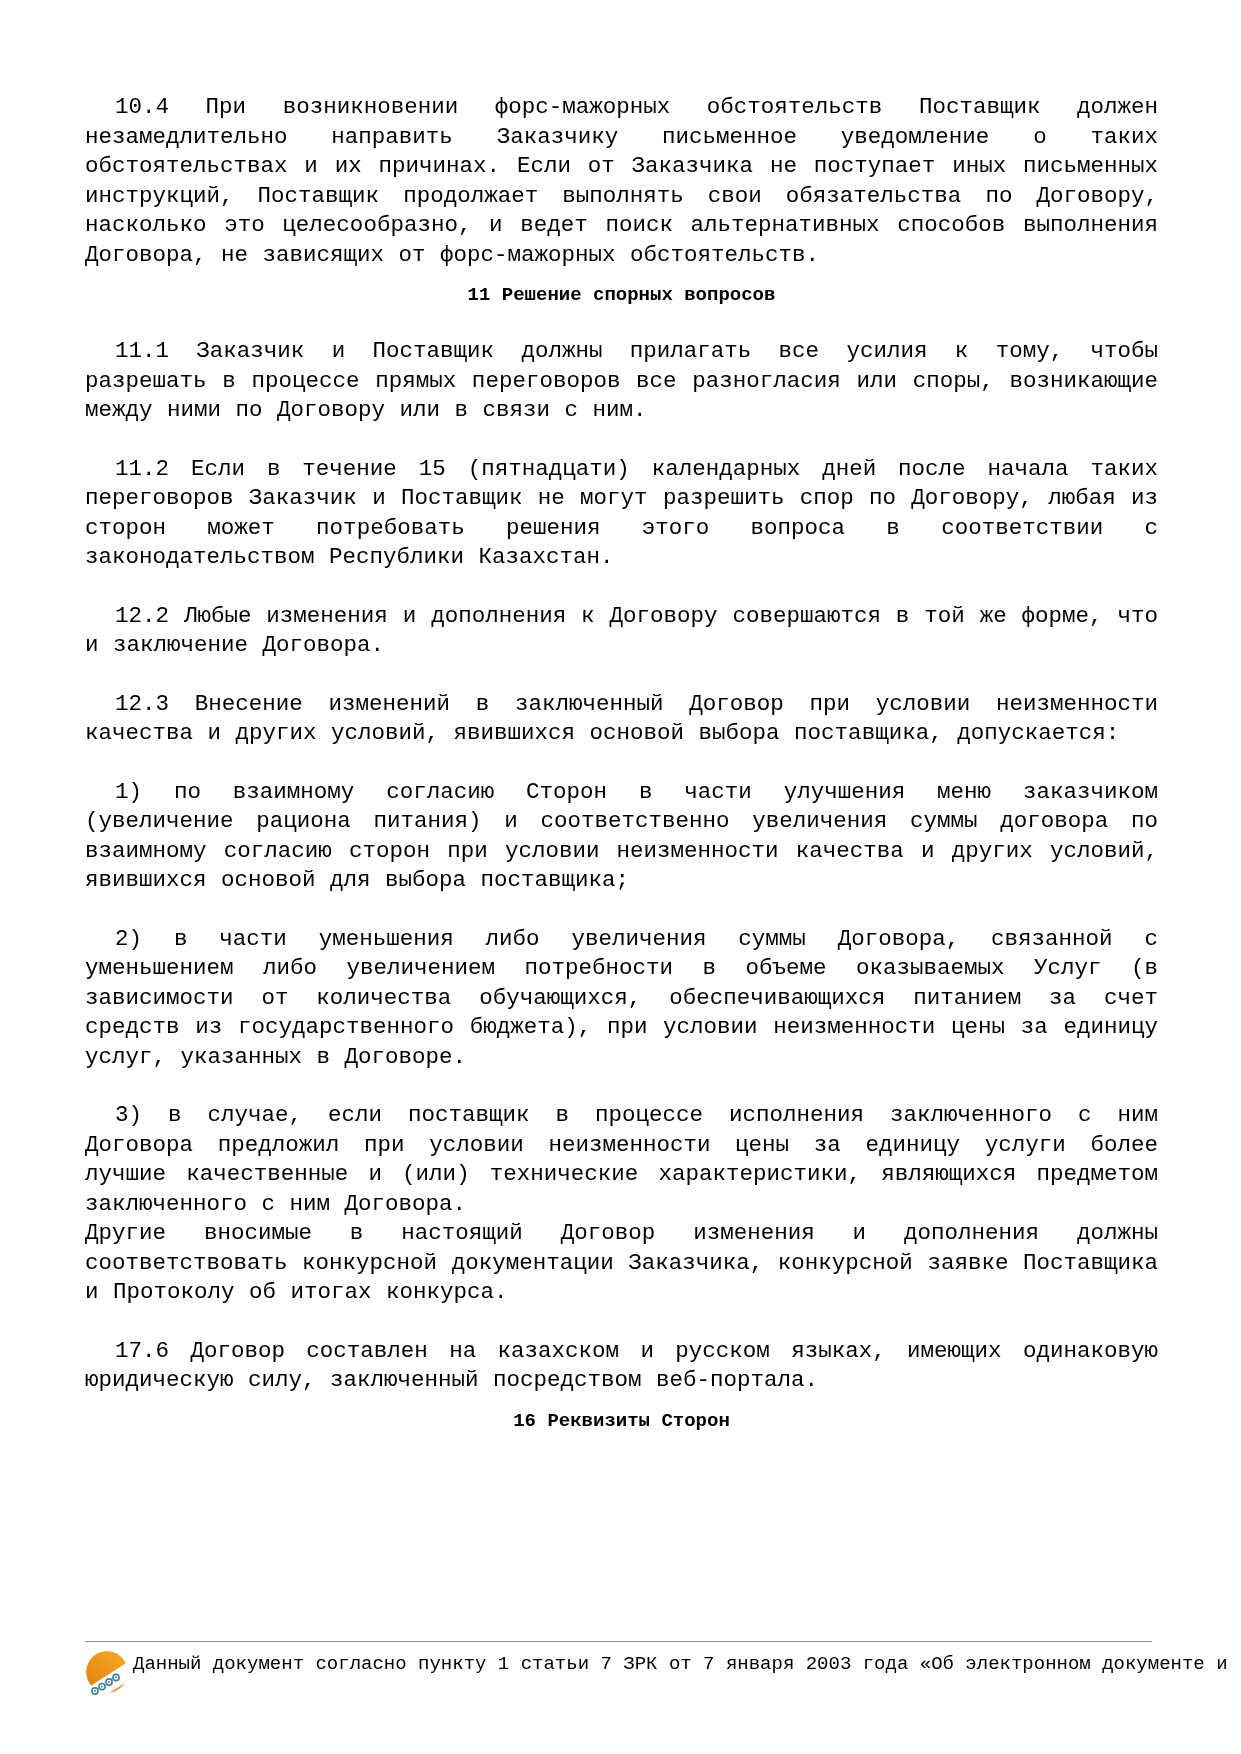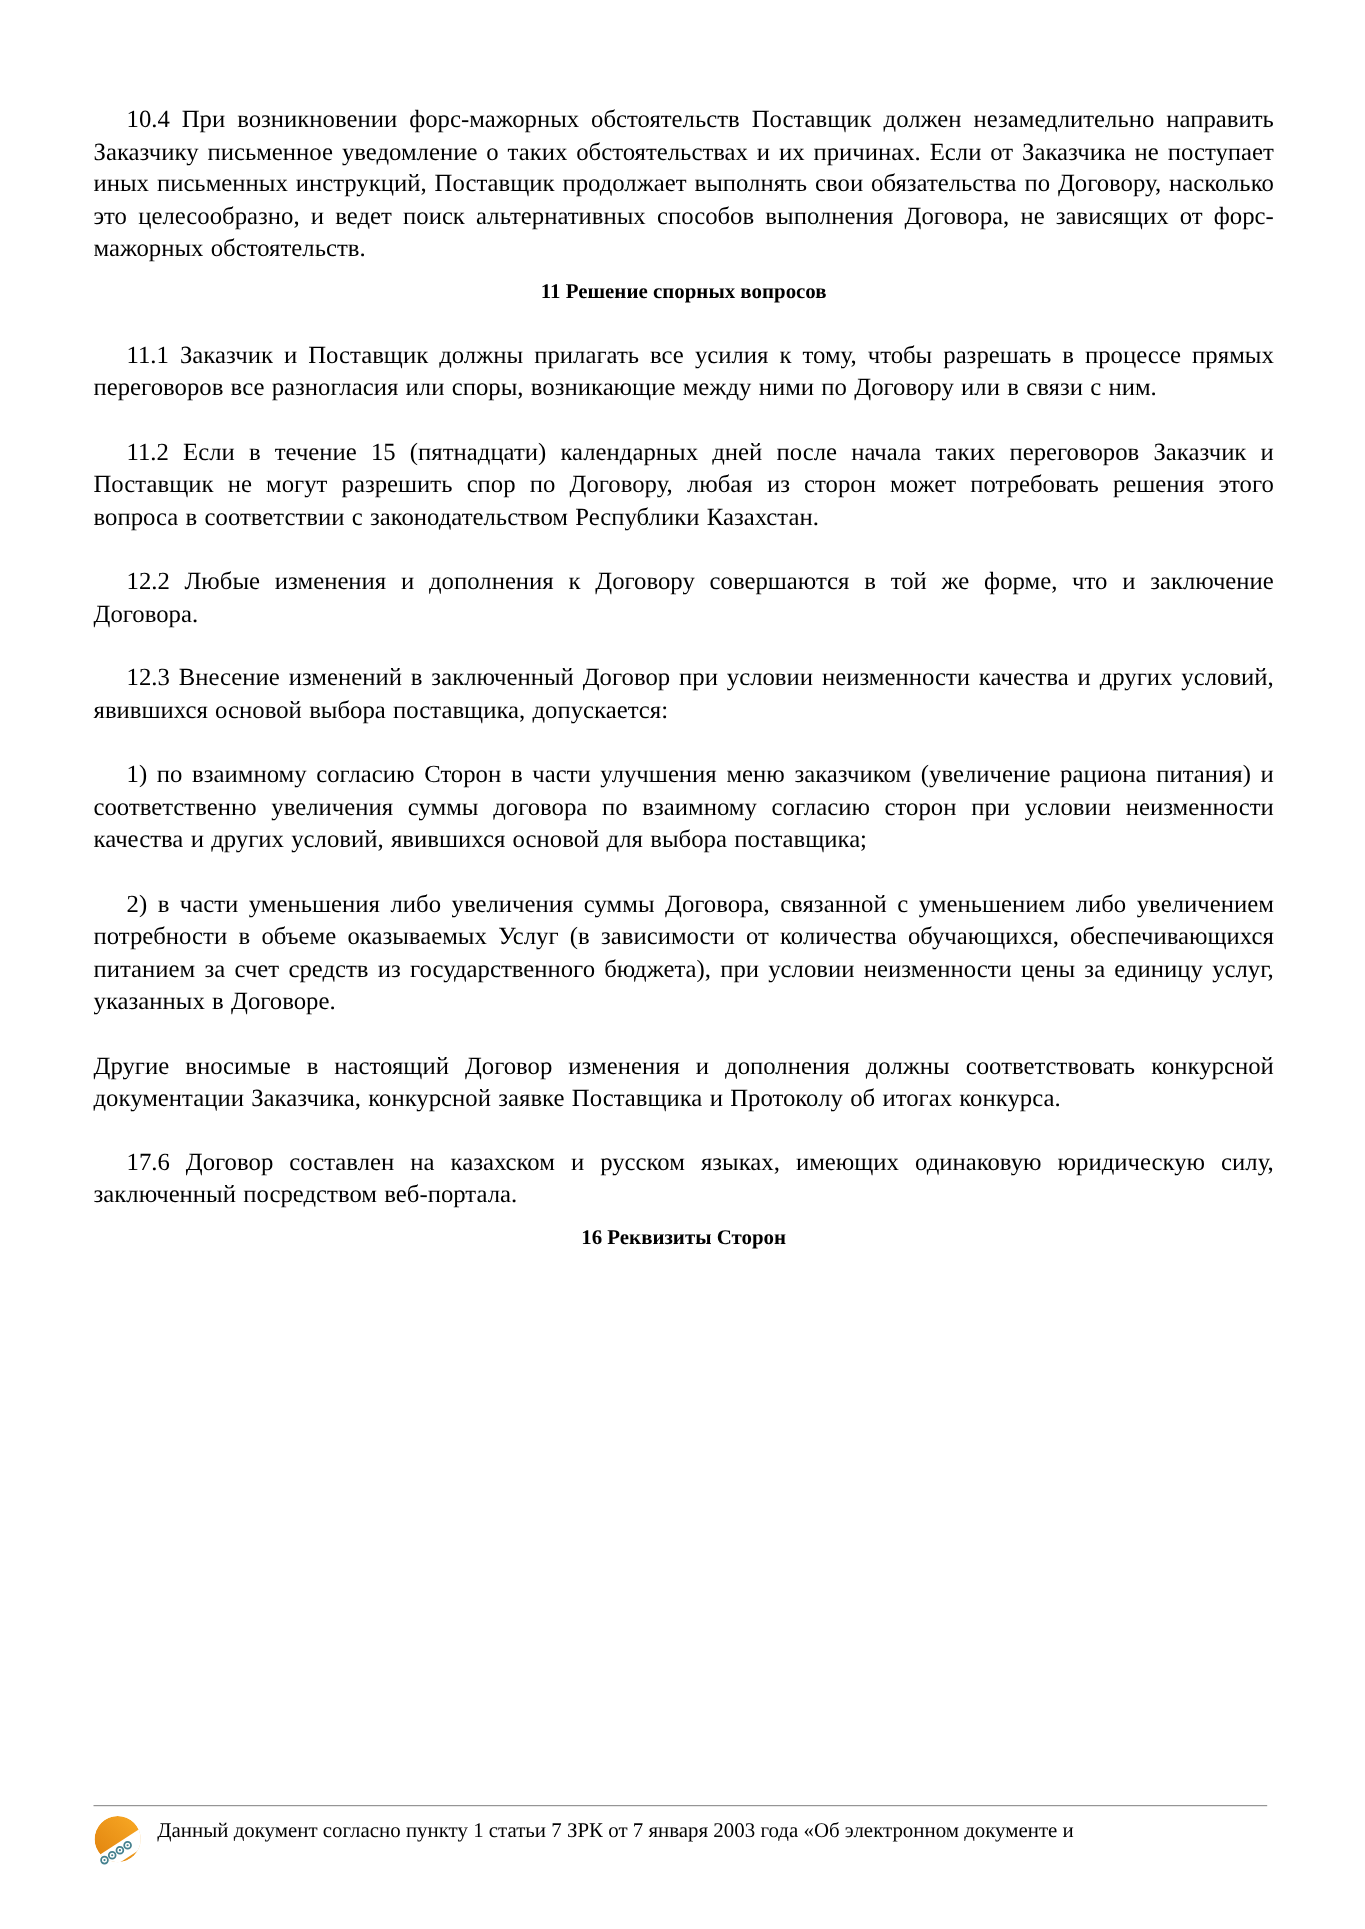--- a/index.html
+++ b/index.html
@@ -1,21 +1,21 @@
 <!DOCTYPE html>
 <html lang="ru"><head>
 <meta charset="utf-8">
 <style>
   html, body { margin: 0; padding: 0; background: #ffffff; }
   .page {
     position: relative;
     width: 1241px;
     height: 1754px;
     background: #ffffff;
-    font-family: Liberation Serif, serif;
+    font-family: Liberation Mono, monospace;
     color: #000000;
     overflow: hidden;
     border-radius: 18px;
   }
   .content {
     padding: 93px 83px 0 85px;
   }
   .para {
     font-size: 22.5px;
     line-height: 29.5px;
@@ -40,21 +40,21 @@
     top: 1641px;
     width: 1067px;
   }
   .footer-rule {
     border-top: 1px solid #8a8a8a;
     height: 0;
   }
   .footer-row {
     display: flex;
     align-items: flex-start;
-    gap: 12px;
+    gap: 2px;
     margin-top: 8px;
   }
   .logo {
     flex: 0 0 auto;
     width: 46px;
     height: 46px;
     display: inline-block;
   }
   .footer-text {
     font-size: 19px;
@@ -77,20 +77,21 @@
     <p class="para">11.2 Если в течение 15 (пятнадцати) календарных дней после начала таких переговоров Заказчик и Поставщик не могут разрешить спор по Договору, любая из сторон может потребовать решения этого вопроса в соответствии с законодательством Республики Казахстан.</p>
 
 
     <p class="para">12.2 Любые изменения и дополнения к Договору совершаются в той же форме, что и заключение Договора.</p>
     <p class="para">12.3 Внесение изменений в заключенный Договор при условии неизменности качества и других условий, явившихся основой выбора поставщика, допускается:</p>
 
     <p class="para">1) по взаимному согласию Сторон в части улучшения меню заказчиком (увеличение рациона питания) и соответственно увеличения суммы договора по взаимному согласию сторон при условии неизменности качества и других условий, явившихся основой для выбора поставщика;</p>
     <p class="para">2) в части уменьшения либо увеличения суммы Договора, связанной с уменьшением либо увеличением потребности в объеме оказываемых Услуг (в зависимости от количества обучающихся, обеспечивающихся питанием за счет средств из государственного бюджета), при условии неизменности цены за единицу услуг, указанных в Договоре.</p>
 
     <p class="para">
+      <span class="part">3) в случае, если поставщик в процессе исполнения заключенного с ним Договора предложил при условии неизменности цены за единицу услуги более лучшие качественные и (или) технические характеристики, являющихся предметом заключенного с ним Договора.</span>
       <span class="part no-indent">Другие вносимые в настоящий Договор изменения и дополнения должны соответствовать конкурсной документации Заказчика, конкурсной заявке Поставщика и Протоколу об итогах конкурса.</span>
     </p>
 
     <p class="para">17.6 Договор составлен на казахском и русском языках, имеющих одинаковую юридическую силу, заключенный посредством веб-портала.</p>
 
     <h2 class="heading">16 Реквизиты Сторон</h2>
   </main>
 
   <footer class="footer">
     <div class="footer-rule"></div>

